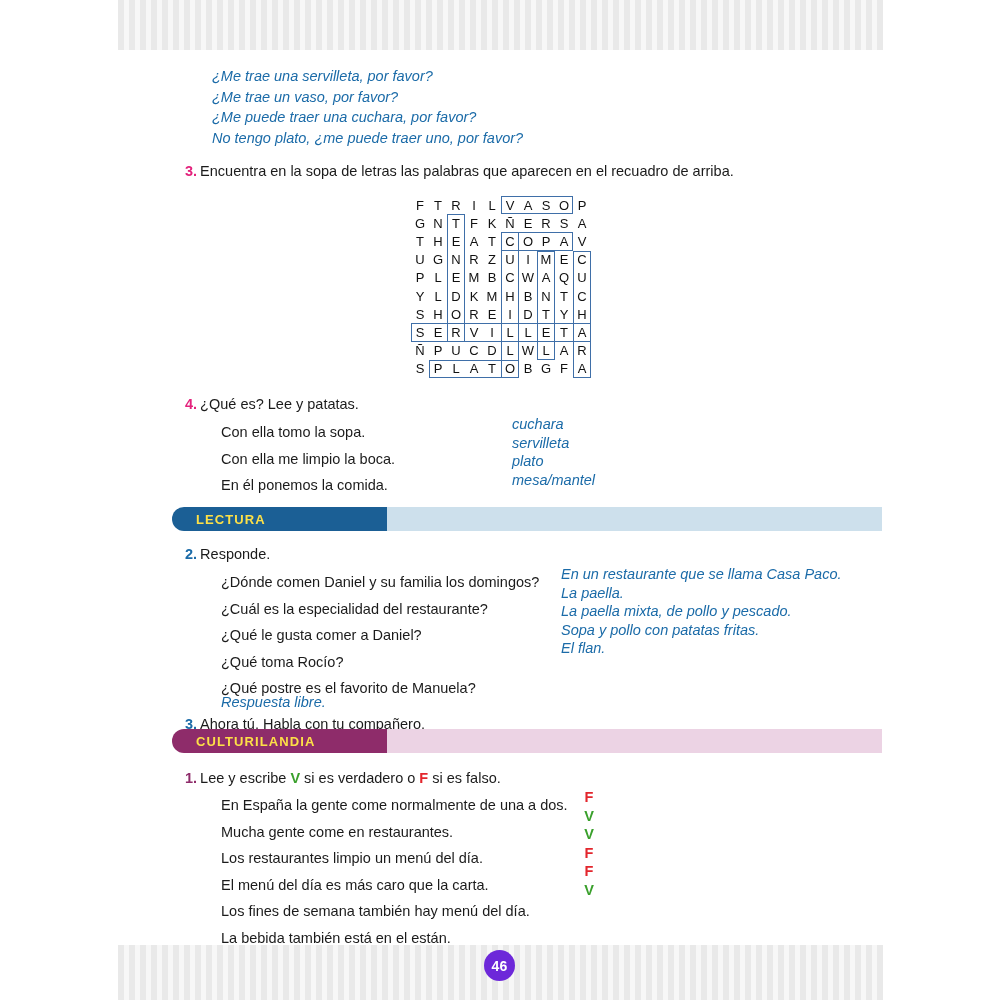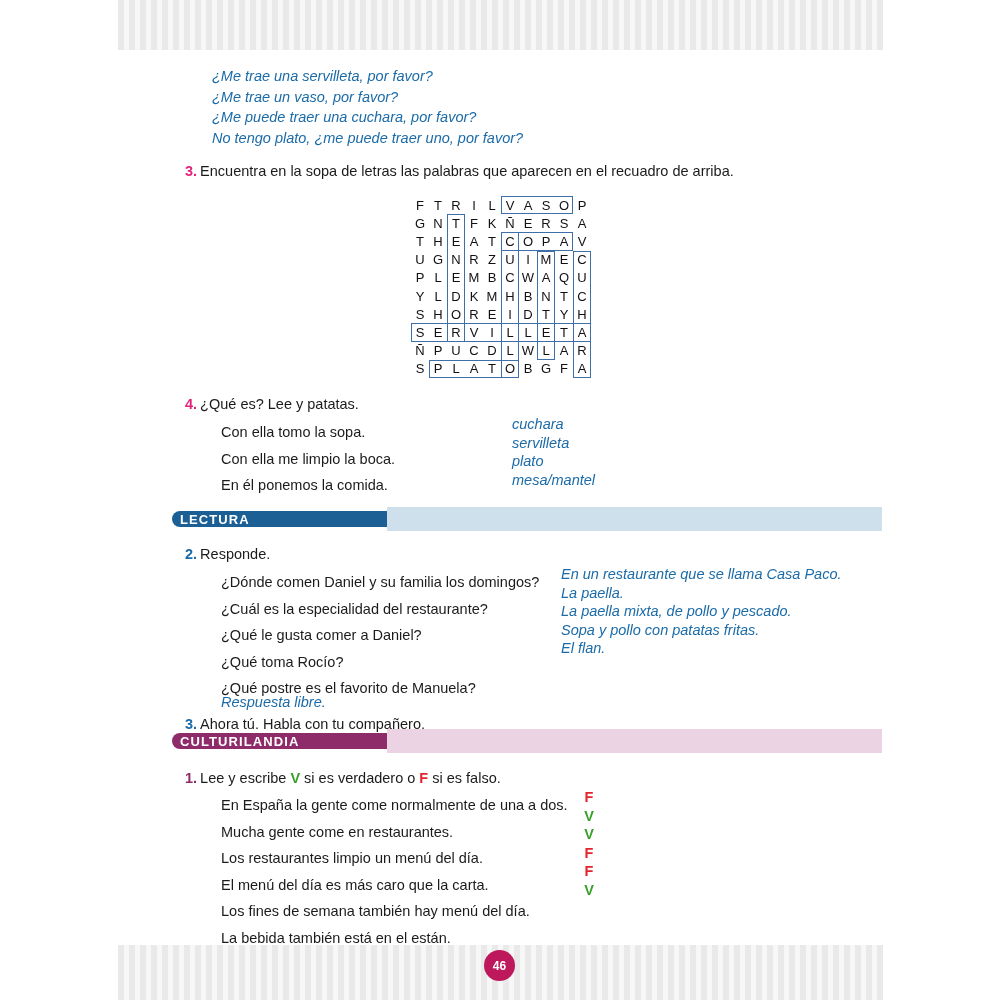--- a/index.html
+++ b/index.html
@@ -27,23 +27,23 @@
   #band-bottom { left: 118px; top: 945px; width: 765px; height: 55px; }
 
   
   #page-badge {
     position: absolute;
     left: 484px;
     top: 950px;
     width: 31px;
     height: 31px;
     border-radius: 50%;
-    background: #be185d;
+    background: #6d28d9;
     color: #ffffff;
-    font-size: 12px;
+    font-size: 14px;
     font-weight: bold;
     display: flex;
     align-items: center;
     justify-content: center;
     letter-spacing: .2px;
   }
 
   
   .answer {
     color: #1b6ba8;
@@ -124,28 +124,28 @@
   #ex4-ans   { position: absolute; left: 512px; top: 415px; line-height: 18.6px; }
 
   
   .banner {
     position: absolute;
     height: 24px;
     display: flex;
     align-items: center;
   }
   .banner .pill {
-    height: 16px;
+    height: 24px;
     border-top-left-radius: 12px;
     border-bottom-left-radius: 12px;
     display: flex;
     align-items: center;
-    padding-left: 8px;
+    padding-left: 24px;
     box-sizing: border-box;
-    color: #ffffff;
+    color: #fde047;
     font-weight: bold;
     font-size: 13px;
     letter-spacing: 1.1px;
   }
   .banner .tail { height: 24px; flex: 1; }
 
   #banner-lectura { left: 172px; top: 507px; width: 710px; }
   #banner-lectura .pill { width: 215px; background: #1b5f95; }
   #banner-lectura .tail { background: #cde0ec; }
 

